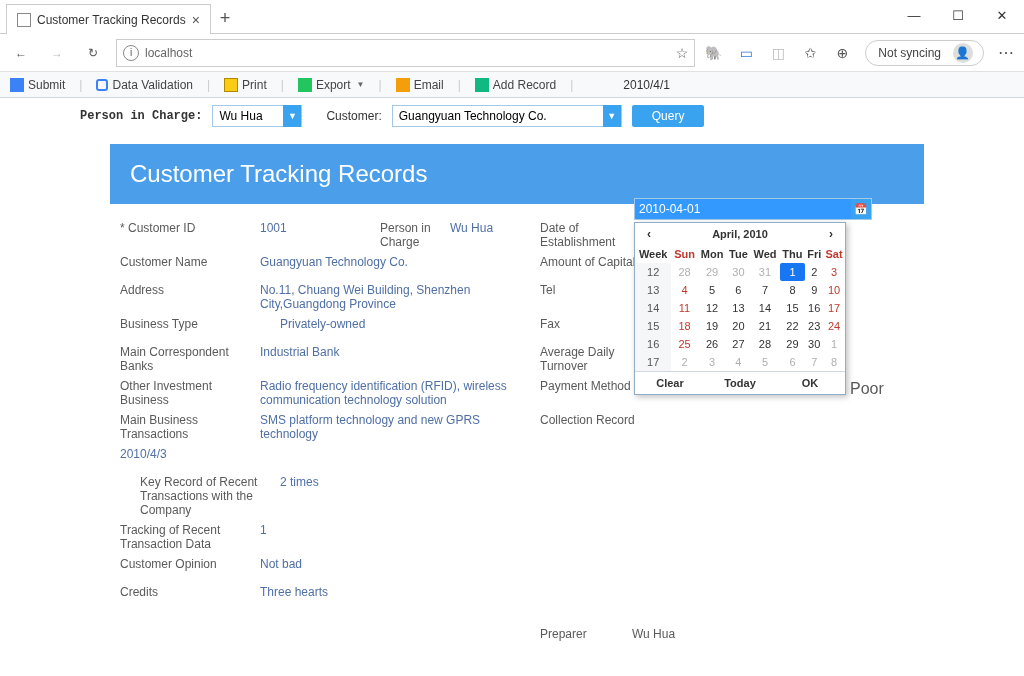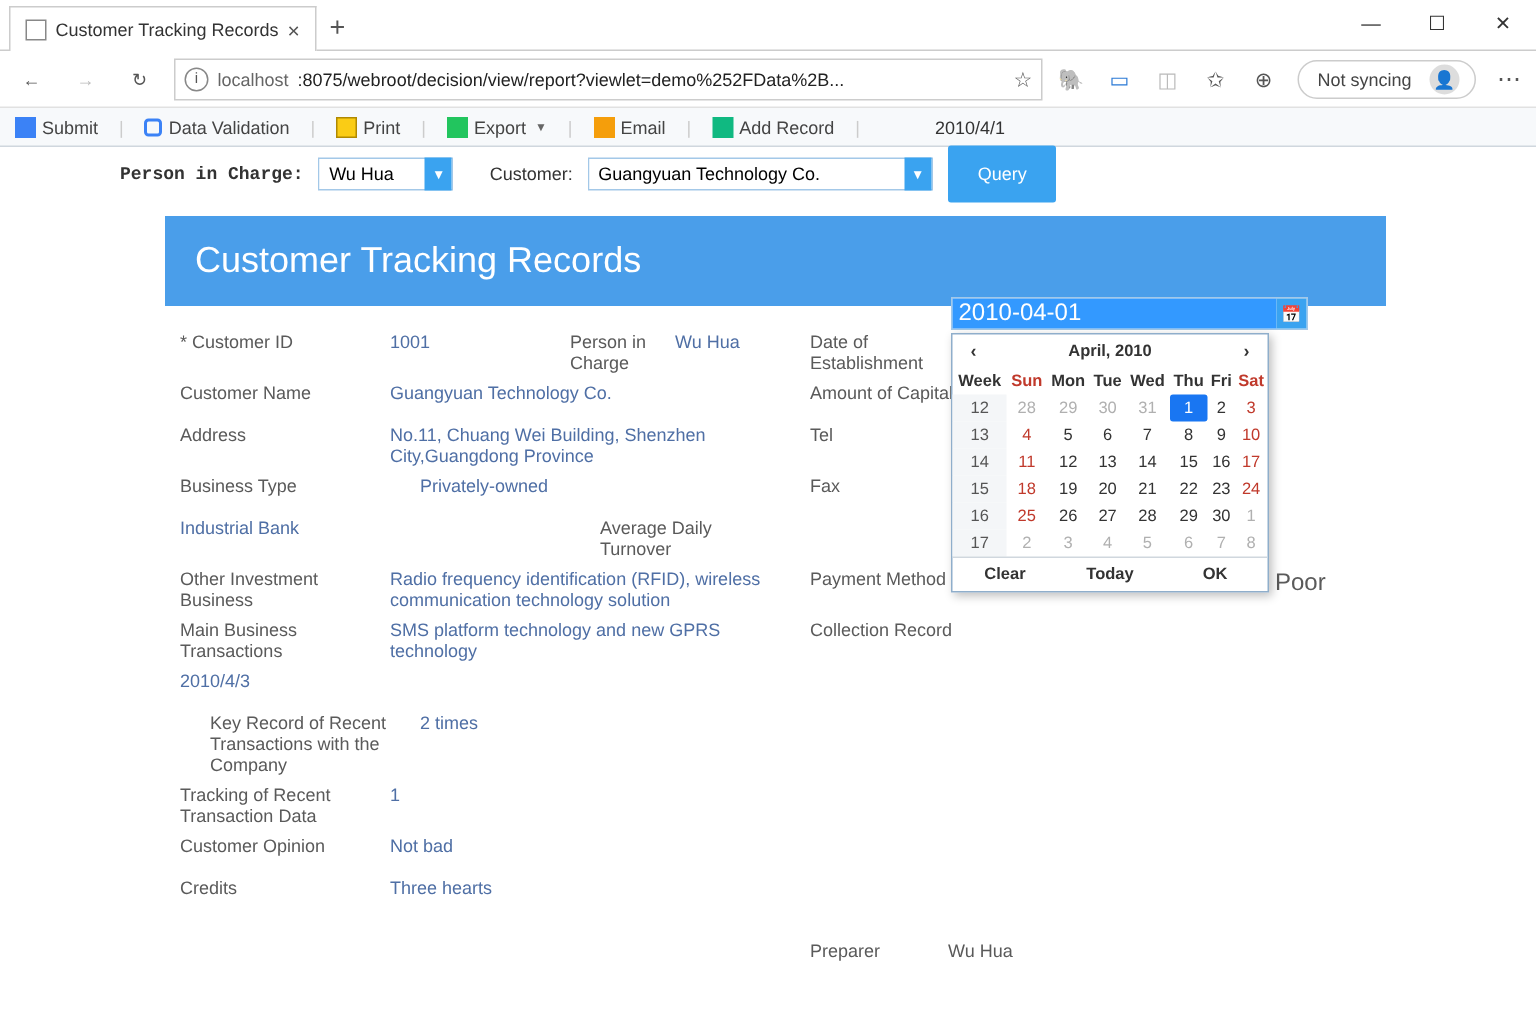--- a/index.html
+++ b/index.html
@@ -42,38 +42,38 @@
   .caret { font-size: 8px; color: #666; margin-left:2px;}
   .tb-date { margin-left: 40px; color: #333; }
   .sep { color: #ccc; }
 
   
   .filterrow { height: 36px; display: flex; align-items: center; gap: 10px; padding: 0 80px; font-size: 12px; }
   .filterrow .lbl { font-family: "Courier New", monospace; font-weight: bold; font-size: 12px; }
   .dropdown { display: flex; align-items: center; border: 1px solid #a3c8e8; height: 22px; background: #fff; }
   .dropdown input { border: none; padding: 0 6px; height: 20px; font-size: 12px; outline: none; }
   .dropdown .dd-btn { width: 18px; height: 22px; background: #3aa3f0; color: #fff; display:flex;align-items:center;justify-content:center;font-size:9px; }
-  .querybtn { background: #3aa3f0; color: #fff; border: none; padding: 3px 20px; height: 38px; font-size: 12px; border-radius: 2px; cursor: pointer; }
+  .querybtn { background: #3aa3f0; color: #fff; border: none; padding: 3px 20px; height: 22px; font-size: 12px; border-radius: 2px; cursor: pointer; }
 
   
   .banner { margin: 10px 100px 0 110px; background: #4a9eea; color: #fff; font-size: 24px; font-weight: 300; padding: 16px 20px; }
 
   
   .record { margin: 14px 100px 0 120px; position: relative; }
   .row { display: flex; align-items: flex-start; min-height: 28px; }
   .cell-label { width: 140px; color: #5a5a5a; font-size: 12px; padding: 3px 0; }
   .cell-val { width: 280px; color: #4f6fa5; font-size: 12px; padding: 3px 0; }
   .cell-label2 { width: 100px; color: #5a5a5a; font-size: 12px; padding: 3px 0; }
   .cell-val2 { color: #5a5a5a; font-size: 12px; padding: 3px 0; }
   .indent { padding-left: 20px; }
 
   
   .datepicker-wrap { position: absolute; left: 634px; top: 198px; width: 240px; z-index: 10; }
   .date-input-row { display: flex; border: 1px solid #a3c8e8; background: #fff; height: 22px; width: 238px; }
-  .date-input-row input { flex:1; border:none; outline:none; padding:0 4px; height:20px; font-size:16px; background:#3399ff; color:#fff; }
+  .date-input-row input { flex:1; border:none; outline:none; padding:0 4px; height:20px; font-size:12px; background:#3399ff; color:#fff; }
   .date-input-row .cal-icon { width:20px; background:#3aa3f0; display:flex;align-items:center;justify-content:center;color:#fff;font-size:11px; }
   .calendar { margin-top: 2px; width: 212px; background: #fff; border: 1px solid #8faecb; box-shadow: 2px 2px 6px rgba(0,0,0,0.25); font-size: 11px; }
   .cal-header { display:flex; align-items:center; justify-content:space-between; padding:4px 8px; font-weight:bold; }
   .cal-nav { cursor:pointer; color:#333; font-size:12px; padding:0 4px; }
   .cal-grid { border-collapse: collapse; width: 100%; }
   .cal-grid th { font-weight: bold; text-align: center; padding: 3px 0; font-size:11px; }
   .cal-grid th.sun { color: #c0392b; }
   .cal-grid th.sat { color: #c0392b; }
   .cal-grid td { text-align: center; padding: 3px 0; font-size:11px; color:#333; }
   .cal-grid td.dim { color: #b0b0b0; }
@@ -103,21 +103,20 @@
   </div>
 </div>
 
 <div class="addrbar">
   <div class="navbtn">←</div>
   <div class="navbtn" style="color:#bbb;">→</div>
   <div class="navbtn">↻</div>
   <div class="url">
     <span class="info-icon">i</span>
     <span class="host">localhost</span>
-      <span class="path">:8075/webroot/decision/view/report?viewlet=demo%252FData%2B...</span>
     <span style="flex:1"></span>
     <span class="star">☆</span>
   </div>
   <div class="ext-icons">
     <span class="ext ever">🐘</span>
     <span class="ext" style="color:#2d7bd6;">▭</span>
     <span class="ext" style="color:#bbb;">◫</span>
     <span class="ext">✩</span>
     <span class="ext">⊕</span>
     <div class="notsync">
@@ -196,20 +195,21 @@
     <div class="cell-label">Address</div>
     <div class="cell-val">No.11, Chuang Wei Building, Shenzhen City,Guangdong Province</div>
     <div class="cell-label2">Tel</div>
   </div>
   <div class="row">
     <div class="cell-label">Business Type</div>
     <div class="cell-val indent">Privately-owned</div>
     <div class="cell-label2">Fax</div>
   </div>
   <div class="row">
+    <div class="cell-label">Main Correspondent Banks</div>
     <div class="cell-val">Industrial Bank</div>
     <div class="cell-label2">Average Daily Turnover</div>
   </div>
   <div class="row">
     <div class="cell-label">Other Investment Business</div>
     <div class="cell-val">Radio frequency identification (RFID), wireless communication technology solution</div>
     <div class="cell-label2">Payment Method</div>
   </div>
   <div class="row">
     <div class="cell-label">Main Business Transactions</div>

